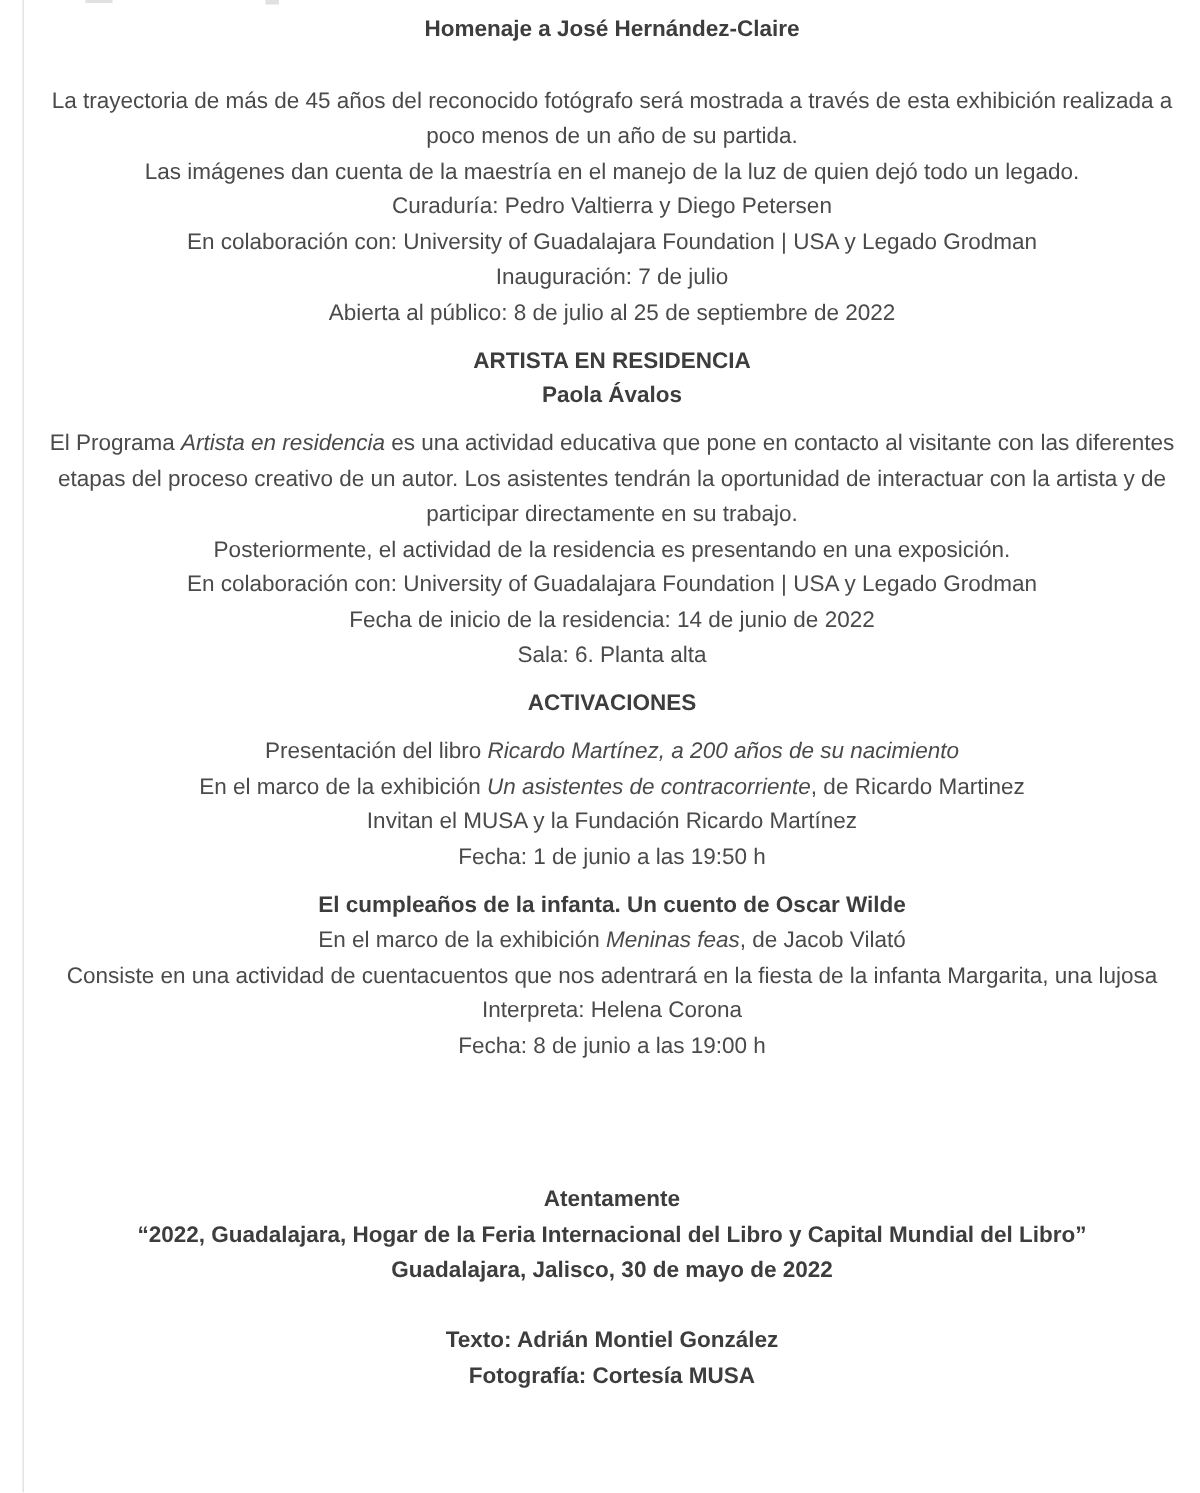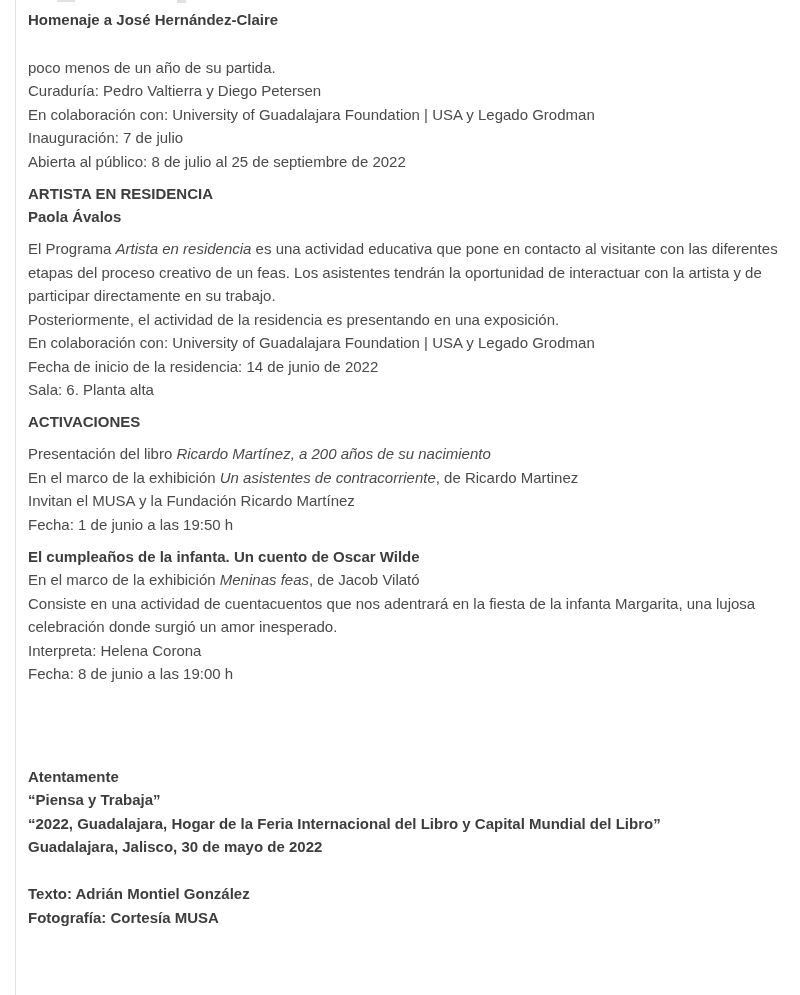--- a/index.html
+++ b/index.html
@@ -40,76 +40,76 @@
   .crop-remnant.r2{left:177px;width:9px;height:3px;}
   .doc{
     position:absolute;
     top:8px;
     left:28px;
     width:760px;
   }
   .block{margin:0 0 8.5px 0;}
   .block-title{margin-bottom:24px;}
   .block-spacer{height:70.5px;margin:0;}
-  .line{white-space:nowrap;}
+  .line{white-space:nowrap;text-align:center;}
   .line.empty{white-space:normal;}
   .b{font-weight:700;color:var(--bold);}
   .i{font-style:italic;}
 </style>
 </head>
 <body>
 
 <div class="left-rule"></div>
 <div class="crop-remnant r1"></div>
 <div class="crop-remnant r2"></div>
 
 <div class="doc">
     <div class="block block-title">
       <div class="line"><span class="b">Homenaje a José Hernández-Claire</span></div>
     </div>
     <div class="block block-paragraph">
+      <div class="line"><span>La trayectoria de más de 45 años del reconocido fotógrafo será mostrada a través de esta exhibición realizada a</span></div>
       <div class="line"><span>poco menos de un año de su partida.</span></div>
+      <div class="line"><span>Las imágenes dan cuenta de la maestría en el manejo de la luz de quien dejó todo un legado.</span></div>
       <div class="line"><span>Curaduría: Pedro Valtierra y Diego Petersen</span></div>
       <div class="line"><span>En colaboración con: University of Guadalajara Foundation | USA y Legado Grodman</span></div>
       <div class="line"><span>Inauguración: 7 de julio</span></div>
       <div class="line"><span>Abierta al público: 8 de julio al 25 de septiembre de 2022</span></div>
     </div>
     <div class="block block-heading">
       <div class="line"><span class="b">ARTISTA EN RESIDENCIA</span></div>
       <div class="line"><span class="b">Paola Ávalos</span></div>
     </div>
     <div class="block block-paragraph">
       <div class="line"><span>El Programa </span><span class="i">Artista en residencia</span><span> es una actividad educativa que pone en contacto al visitante con las diferentes</span></div>
-      <div class="line"><span>etapas del proceso creativo de un feas. Los asistentes tendrán la oportunidad de interactuar con la artista y de</span></div>
+      <div class="line"><span>etapas del proceso creativo de un autor. Los asistentes tendrán la oportunidad de interactuar con la artista y de</span></div>
       <div class="line"><span>participar directamente en su trabajo.</span></div>
       <div class="line"><span>Posteriormente, el actividad de la residencia es presentando en una exposición.</span></div>
       <div class="line"><span>En colaboración con: University of Guadalajara Foundation | USA y Legado Grodman</span></div>
       <div class="line"><span>Fecha de inicio de la residencia: 14 de junio de 2022</span></div>
       <div class="line"><span>Sala: 6. Planta alta</span></div>
     </div>
     <div class="block block-heading">
       <div class="line"><span class="b">ACTIVACIONES</span></div>
     </div>
     <div class="block block-paragraph">
       <div class="line"><span>Presentación del libro </span><span class="i">Ricardo Martínez, a 200 años de su nacimiento</span></div>
       <div class="line"><span>En el marco de la exhibición </span><span class="i">Un asistentes de contracorriente</span><span>, de Ricardo Martinez</span></div>
       <div class="line"><span>Invitan el MUSA y la Fundación Ricardo Martínez</span></div>
       <div class="line"><span>Fecha: 1 de junio a las 19:50 h</span></div>
     </div>
     <div class="block block-paragraph">
       <div class="line"><span class="b">El cumpleaños de la infanta. Un cuento de Oscar Wilde</span></div>
       <div class="line"><span>En el marco de la exhibición </span><span class="i">Meninas feas</span><span>, de Jacob Vilató</span></div>
       <div class="line"><span>Consiste en una actividad de cuentacuentos que nos adentrará en la fiesta de la infanta Margarita, una lujosa</span></div>
-      <div class="line"><span>celebración donde surgió un amor inesperado.</span></div>
       <div class="line"><span>Interpreta: Helena Corona</span></div>
       <div class="line"><span>Fecha: 8 de junio a las 19:00 h</span></div>
     </div>
     <div class="block block-spacer"></div>
     <div class="block block-paragraph">
       <div class="line"><span class="b">Atentamente</span></div>
-      <div class="line"><span class="b">“Piensa y Trabaja”</span></div>
       <div class="line"><span class="b">“2022, Guadalajara, Hogar de la Feria Internacional del Libro y Capital Mundial del Libro”</span></div>
       <div class="line"><span class="b">Guadalajara, Jalisco, 30 de mayo de 2022</span></div>
       <div class="line empty">&nbsp;</div>
       <div class="line"><span class="b">Texto: Adrián Montiel González</span></div>
       <div class="line"><span class="b">Fotografía: Cortesía MUSA</span></div>
     </div>
   </div>
 
 </body></html>

